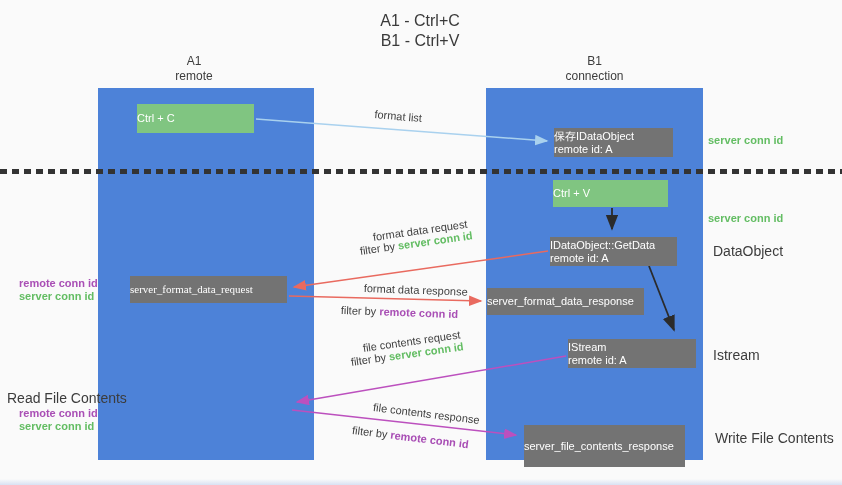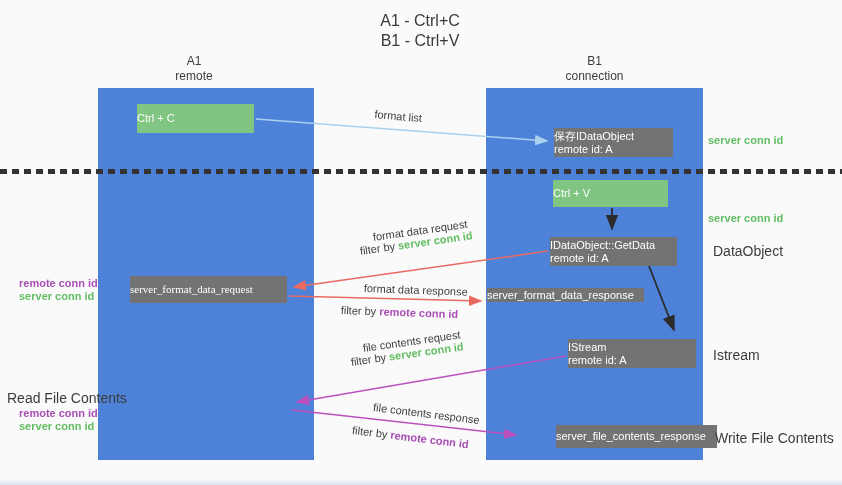--- a/index.html
+++ b/index.html
@@ -128,31 +128,31 @@
 
   <div class="node orange" style="left:550px; top:237px; width:127px; height:29px;">
     <span>IDataObject::GetData</span>
     <span>remote id: A</span>
   </div>
 
   <div class="node orange" style="left:130px; top:276px; width:157px; height:27px;font-family:Liberation Serif, serif;">
     <span>server_format_data_request</span>
   </div>
 
-  <div class="node orange" style="left:487px; top:288px; width:157px; height:14px;">
+  <div class="node orange" style="left:487px; top:288px; width:157px; height:27px;">
     <span>server_format_data_response</span>
   </div>
 
   <div class="node orange" style="left:568px; top:339px; width:128px; height:29px;">
     <span>IStream</span>
     <span>remote id: A</span>
   </div>
 
 
-  <div class="node orange" style="left:524px; top:425px; width:161px; height:23px;margin-left:32px;">
+  <div class="node orange" style="left:524px; top:425px; width:161px; height:42px;">
     <span>server_file_contents_response</span>
   </div>
 
   <div class="side-label" style="left:19px; top:277px;">
     <div class="p">remote conn id</div>
     <div class="g">server conn id</div>
   </div>
 
   <div class="side-label plain" style="left:7px; top:392px;">
     <span>Read File Contents</span>

